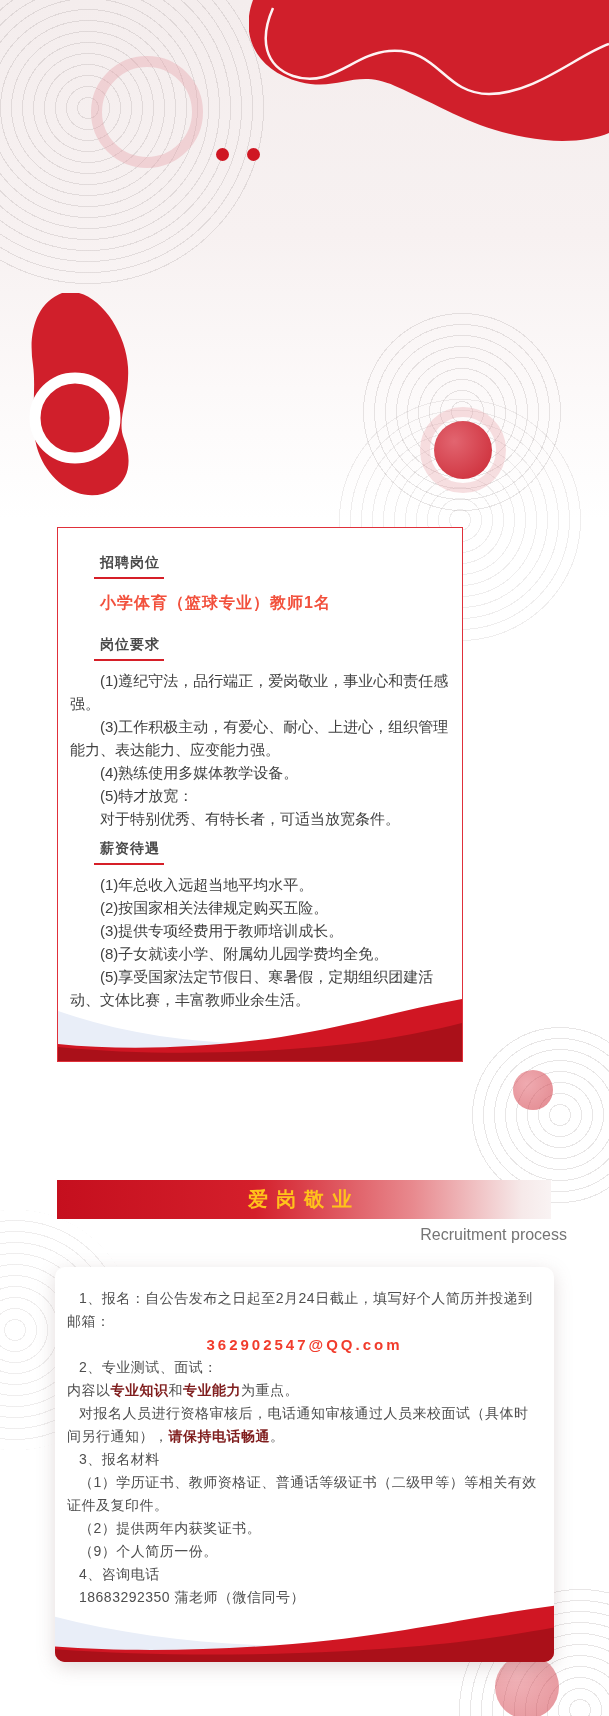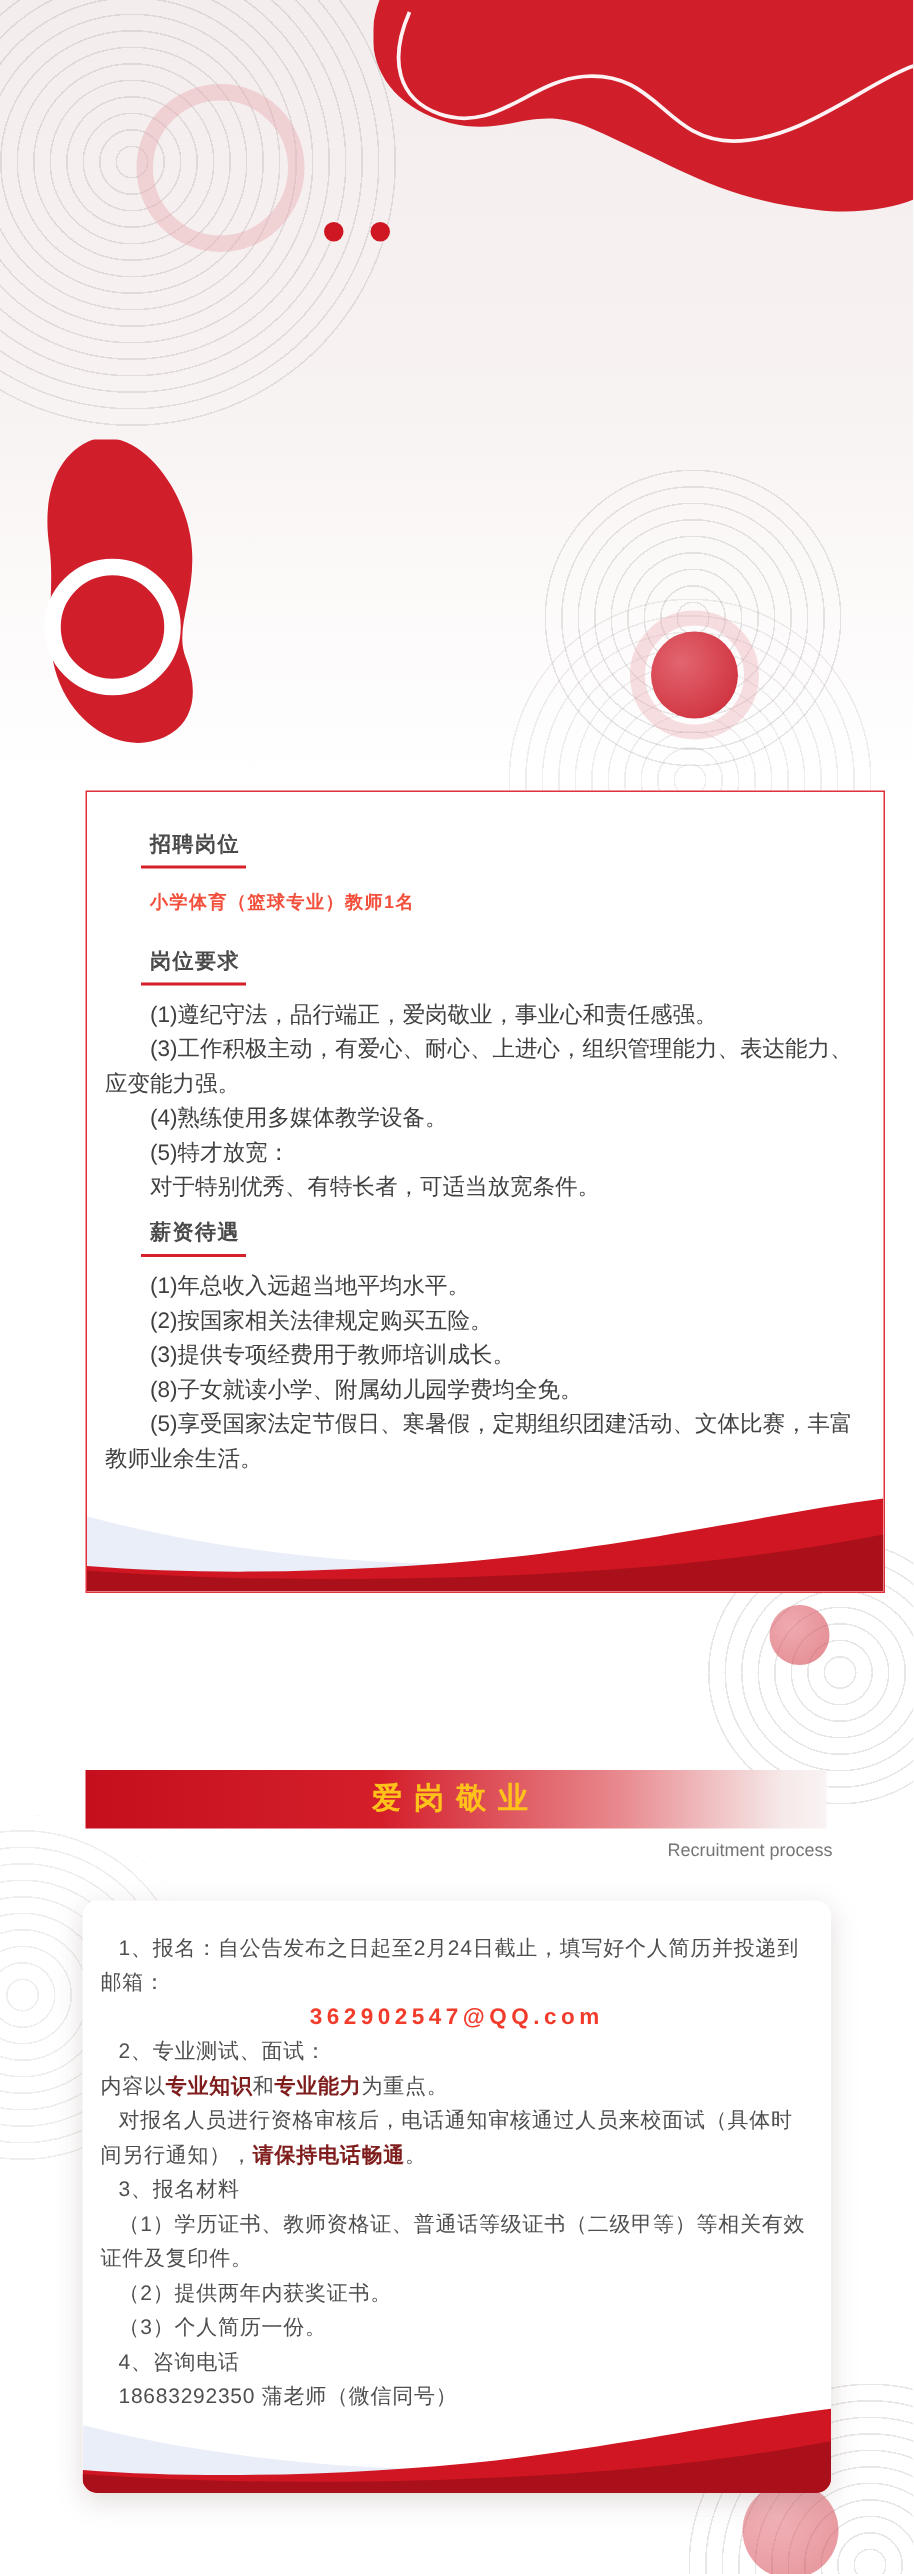--- a/index.html
+++ b/index.html
@@ -20,38 +20,38 @@
 
   .hero-card{position:absolute;left:103px;top:178px;width:400px;height:277px;background:#fff;
              border-radius:34px;box-shadow:0 20px 45px rgba(185,155,155,0.40);z-index:5;}
   .school-name{position:absolute;left:0;top:70px;width:100%;text-align:center;
                font-size:21px;font-weight:bold;color:#ffb712;letter-spacing:2px;}
   .announce-pill{position:absolute;left:50%;transform:translateX(-50%);top:164px;width:316px;height:36px;
                  border-radius:18px;background:linear-gradient(180deg,#d32530,#c8131f);
                  color:#ffffff;font-size:15px;font-weight:bold;text-align:center;line-height:36px;letter-spacing:1px;}
 
   
-  .pos-card{position:absolute;left:57px;top:527px;width:533px;height:535px;background:#fff;
+  .pos-card{position:absolute;left:57px;top:527px;width:406px;height:535px;background:#fff;
             border:1px solid #e0303a;box-sizing:border-box;padding:26px 12px 0 12px;overflow:hidden;z-index:4;}
   .sec-h{margin:0 0 0 30px;font-size:14px;font-weight:bold;color:#4a4a4a;letter-spacing:1px;}
   .sec-underline{width:70px;height:2px;background:#d61f28;margin:5px 0 0 24px;}
-  .position-title{margin:14px 0 0 30px;font-size:12px;font-weight:bold;color:#f2503c;letter-spacing:1px;}
+  .position-title{margin:14px 0 0 30px;font-size:16px;font-weight:bold;color:#f2503c;letter-spacing:1px;}
   .gap22{margin-top:22px;} .gap10{margin-top:10px;}
   .body-p{margin:0;font-size:15px;line-height:23px;color:#404040;}
   .blk{margin-top:8px;}
   .ind{text-indent:30px;}
 
   .wave{position:absolute;left:0;right:0;bottom:0;height:64px;z-index:2;}
   .wave svg{display:block;width:100%;height:100%;}
 
   
   .flow-banner{position:absolute;left:57px;top:1180px;width:494px;height:39px;
                background:linear-gradient(90deg,#c50f1e 0%,#d41f2b 40%,#e8898e 72%,#f6e9e9 94%,#f9f3f3 100%);
                color:#ffc21b;font-size:20px;font-weight:bold;text-align:center;line-height:39px;letter-spacing:8px;z-index:4;}
-  .flow-sub{position:absolute;right:54px;top:1226px;font-size:12px;color:#757575;z-index:4;}
+  .flow-sub{position:absolute;right:42px;top:1226px;font-size:16px;color:#757575;z-index:4;}
 
   
   .proc-card{position:absolute;left:55px;top:1267px;width:499px;height:395px;background:#fff;border-radius:10px;
              box-shadow:0 5px 18px rgba(160,135,135,0.30);box-sizing:border-box;padding:20px 12px 0 12px;
              overflow:hidden;z-index:4;}
   .pp{margin:0;font-size:14px;line-height:23px;color:#4e4e4e;letter-spacing:0.5px;}
   .ind2{text-indent:12px;}
   .hl{color:#7f1d1d;font-weight:bold;}
   .email-line{margin:0;font-size:15px;line-height:23px;text-align:center;color:#f13c2c;
               font-weight:bold;letter-spacing:3px;}
@@ -131,21 +131,21 @@
 
   <div class="proc-card">
     <p class="pp ind2">1、报名：自公告发布之日起至2月24日截止，填写好个人简历并投递到邮箱：</p>
     <p class="email-line">362902547@QQ.com</p>
     <p class="pp ind2">2、专业测试、面试：</p>
     <p class="pp"><span>内容以</span><span class="hl">专业知识</span><span>和</span><span class="hl">专业能力</span><span>为重点。</span></p>
     <p class="pp ind2"><span>对报名人员进行资格审核后，电话通知审核通过人员来校面试（具体时间另行通知），</span><span class="hl">请保持电话畅通</span><span>。</span></p>
     <p class="pp ind2">3、报名材料</p>
     <p class="pp ind2">（1）学历证书、教师资格证、普通话等级证书（二级甲等）等相关有效证件及复印件。</p>
     <p class="pp ind2">（2）提供两年内获奖证书。</p>
-    <p class="pp ind2">（3）个人简历一份。</p>
+    <p class="pp ind2">（9）个人简历一份。</p>
     <p class="pp ind2">4、咨询电话</p>
     <p class="pp ind2">18683292350 蒲老师（微信同号）</p>
 
     <div class="wave" style="height:58px;">
       <svg viewBox="0 0 489 64" preserveAspectRatio="none">
         <path d="M0,14 C90,40 200,52 320,44 C380,40 440,32 489,22 L489,64 L0,64 Z" fill="#e9eef8"></path>
         <path d="M489,2 C420,12 360,28 270,40 C180,51 80,54 0,47 L0,64 L489,64 Z" fill="#d01623"></path>
         <path d="M0,50 C120,60 260,56 360,46 C410,41 455,33 489,26 L489,64 L0,64 Z" fill="#aa1019"></path>
       </svg>
     </div>

